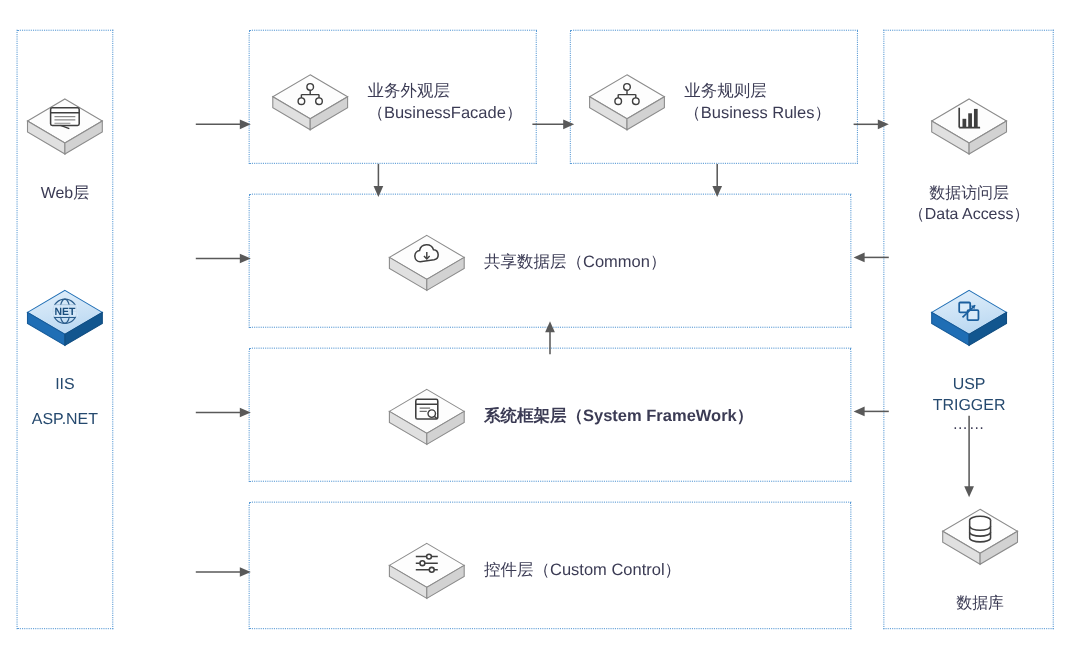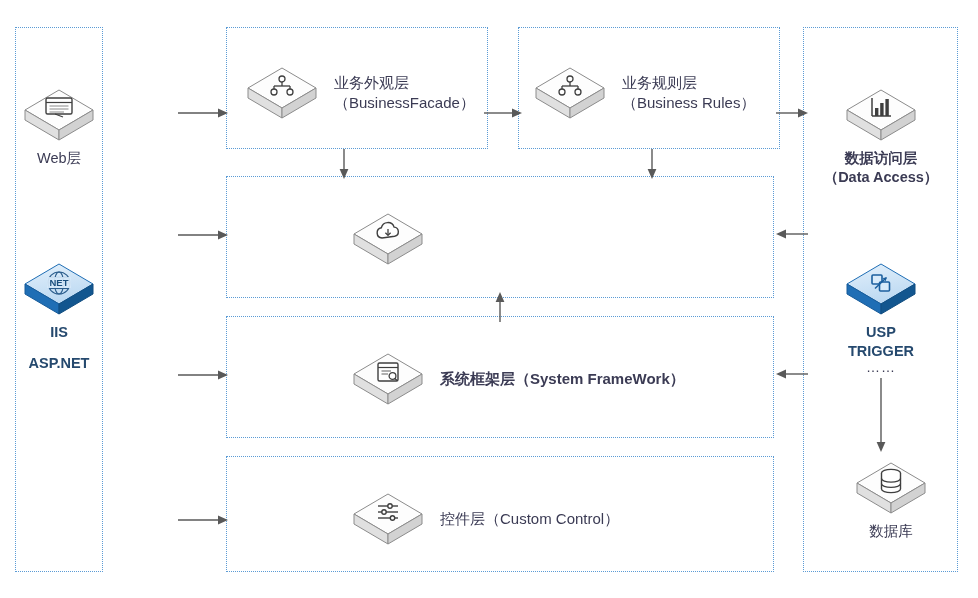--- a/index.html
+++ b/index.html
@@ -38,28 +38,28 @@
     align-items: center;
     justify-content: flex-start;
   }
   .cube-wrap {
     position: relative;
     width: 76px; height: 62px;
     flex: 0 0 auto;
   }
   .cube-wrap svg { display: block; }
   .caption {
-    margin-top: 3px;
+    margin-top: 21px;
     text-align: center;
     color: #3b3b54;
     font-size: 14.5px;
     line-height: 19px;
     white-space: pre;
   }
-  .caption.blue { color: #25496e; font-weight: bold; }
+  .caption.blue { color: #25496e; }
   .caption.inline {
     margin-top: 0;
     margin-left: 14px;
     text-align: left;
     font-size: 15px;
     line-height: 20px;
   }
   .dots {
     color: #3b3b54;
     font-size: 14px;
@@ -176,21 +176,21 @@
           <circle cx="8" cy="6" r="3"></circle>
         </g>
       </svg>
     </div>
     <div>
       <div class="caption inline">业务规则层</div>
       <div class="caption inline">（Business Rules）</div>
     </div>
   </div>
 
-  <div class="node" style="left:843px; top:84px; width:76px;font-weight:bold;">
+  <div class="node" style="left:843px; top:84px; width:76px;">
     <div class="cube-wrap">
       <svg width="76" height="62" viewBox="0 0 76 62">
         <polygon points="38,6 72,26 38,46 4,26" fill="#fdfdfd" stroke="#8c8c8c" stroke-width="1"></polygon>
         <polygon points="4,26 38,46 38,56 4,36" fill="#e0e0e0" stroke="#8c8c8c" stroke-width="1"></polygon>
         <polygon points="72,26 38,46 38,56 72,36" fill="#d2d2d2" stroke="#8c8c8c" stroke-width="1"></polygon>
         <g transform="translate(38,24)" stroke="#3f3f3f" stroke-width="1.5" fill="none">
           <line x1="-9" y1="-10" x2="-9" y2="8"></line>
           <line x1="-9" y1="8" x2="10" y2="8"></line>
           <rect x="-6" y="0" width="3.4" height="8" fill="#3f3f3f" stroke="none"></rect>
           <rect x="-0.8" y="-5" width="3.4" height="13" fill="#3f3f3f" stroke="none"></rect>
@@ -250,20 +250,21 @@
         <polygon points="38,6 72,26 38,46 4,26" fill="#fdfdfd" stroke="#8c8c8c" stroke-width="1"></polygon>
         <polygon points="4,26 38,46 38,56 4,36" fill="#e0e0e0" stroke="#8c8c8c" stroke-width="1"></polygon>
         <polygon points="72,26 38,46 38,56 72,36" fill="#d2d2d2" stroke="#8c8c8c" stroke-width="1"></polygon>
         <g transform="translate(38,24)" fill="#ffffff" stroke="#3f3f3f" stroke-width="1.4">
           <path d="M -6 6 a 5.2 5.2 0 0 1 -0.6 -10.3 a 6.6 6.6 0 0 1 12.7 -0.6 a 4.6 4.6 0 0 1 0.5 9.1 z"></path>
           <line x1="0" y1="-3" x2="0" y2="3" stroke-width="1.3"></line>
           <path d="M -2.6 0.8 l 2.6 2.6 l 2.6 -2.6" fill="none" stroke-width="1.3"></path>
         </g>
       </svg>
     </div>
+    <div class="caption inline">共享数据层（Common）</div>
   </div>
 
   <div class="node row" style="left:350px; top:348px; width:400px; height:62px;font-weight:bold;">
     <div class="cube-wrap">
       <svg width="76" height="62" viewBox="0 0 76 62">
         <polygon points="38,6 72,26 38,46 4,26" fill="#fdfdfd" stroke="#8c8c8c" stroke-width="1"></polygon>
         <polygon points="4,26 38,46 38,56 4,36" fill="#e0e0e0" stroke="#8c8c8c" stroke-width="1"></polygon>
         <polygon points="72,26 38,46 38,56 72,36" fill="#d2d2d2" stroke="#8c8c8c" stroke-width="1"></polygon>
         <g transform="translate(38,24)">
           <rect x="-10" y="-9" width="20" height="18" rx="1.5" fill="#ffffff" stroke="#3f3f3f" stroke-width="1.4"></rect>

